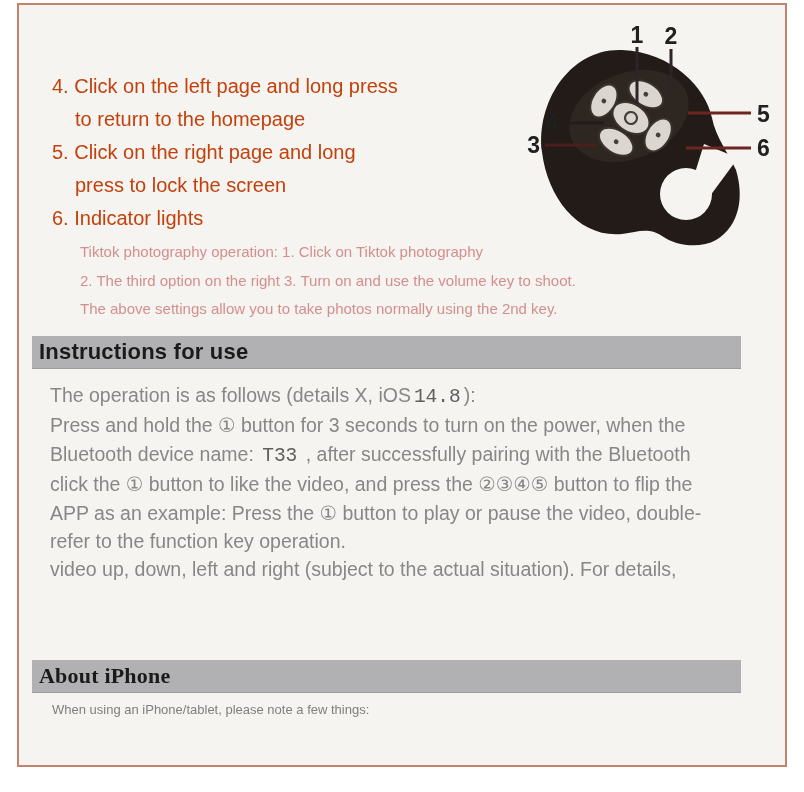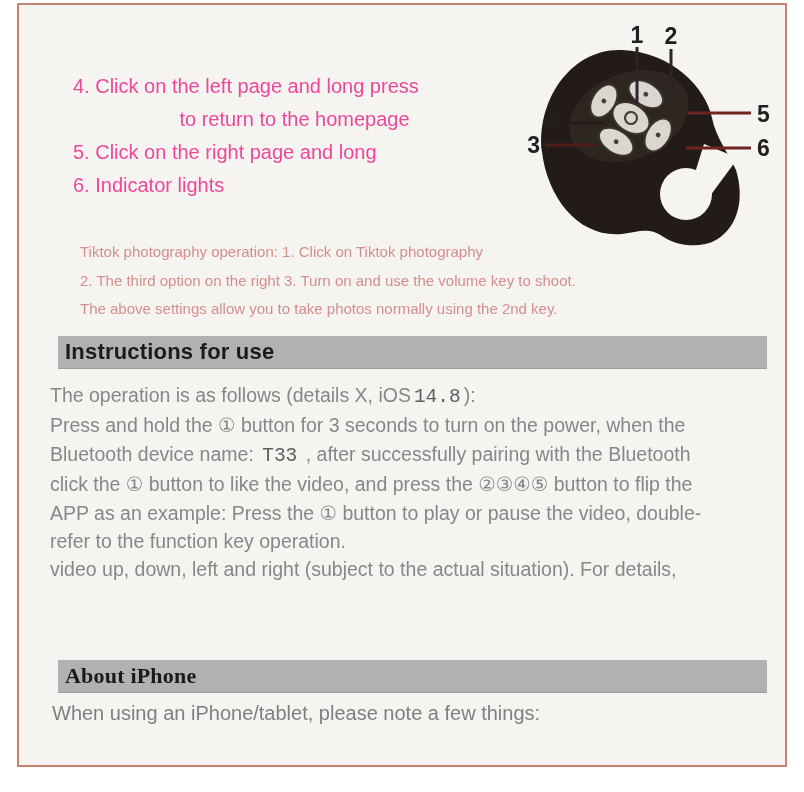--- a/index.html
+++ b/index.html
@@ -9,63 +9,64 @@
     font-family:"Liberation Sans","DejaVu Sans",sans-serif;
   }
   .frame{
     position:absolute;left:17px;top:3px;width:770px;height:764px;
     background:#f6f4f1;border:2px solid #c3836e;box-sizing:border-box;
   }
   .abs{position:absolute;}
   
   .func-list{
     left:52px;top:70px;width:420px;
-    font-size:20px;line-height:33px;color:#ec4899;margin-left:21px;
+    font-size:20px;line-height:33px;color:#c2410c;
   }
-  .func-list .indent{padding-left:23px;text-align:center;}
+  .func-list .indent{padding-left:23px;}
   
   .tiktok-note{
     left:52px;top:238px;width:660px;
     font-size:15px;line-height:28.5px;color:#d28f8d;margin-left:28px;
   }
   
   .section-bar{
-    left:58px;width:709px;height:32px;
+    left:32px;width:709px;height:32px;
     background:#b1b1b3;color:#1a1a1a;
     font-size:22px;font-weight:700;line-height:32px;
     padding-left:7px;box-sizing:border-box;letter-spacing:.2px;
     box-shadow:0 1px 0 #9d9d9f;
   }
   .bar-instructions{top:336px;}
   .bar-about{top:660px;font-family:Liberation Serif, serif;}
   
   .body-text{
     left:50px;top:381px;width:720px;
     font-size:19.5px;line-height:28.4px;color:#878787;
   }
   .body-text .line{white-space:nowrap;}
   .serif{
     font-family:Liberation Mono, monospace;
     color:#5f5f5f;margin:0 3px;
   }
   .about-body{
     left:52px;top:702px;width:700px;
-    font-size:20px;color:#7f7f7f;
+    font-size:13px;color:#7f7f7f;
   }
   .ring-svg{left:495px;top:12px;}
 </style>
 </head>
 <body>
 
 <div class="frame"></div>
 
 <div class="abs func-list">
   <div class="line">4. Click on the left page and long press</div>
   <div class="line indent">to return to the homepage</div>
   <div class="line">5. Click on the right page and long</div>
+  <div class="line indent">press to lock the screen</div>
   <div class="line">6. Indicator lights</div>
 </div>
 
 <div class="abs tiktok-note">
   <div>Tiktok photography operation:  1. Click on Tiktok photography</div>
   <div>2. The third option on the right 3. Turn on and use the volume key to shoot.</div>
   <div>The above settings allow you to take photos normally using the 2nd key.</div>
 </div>
 
 <div class="abs section-bar bar-instructions">

